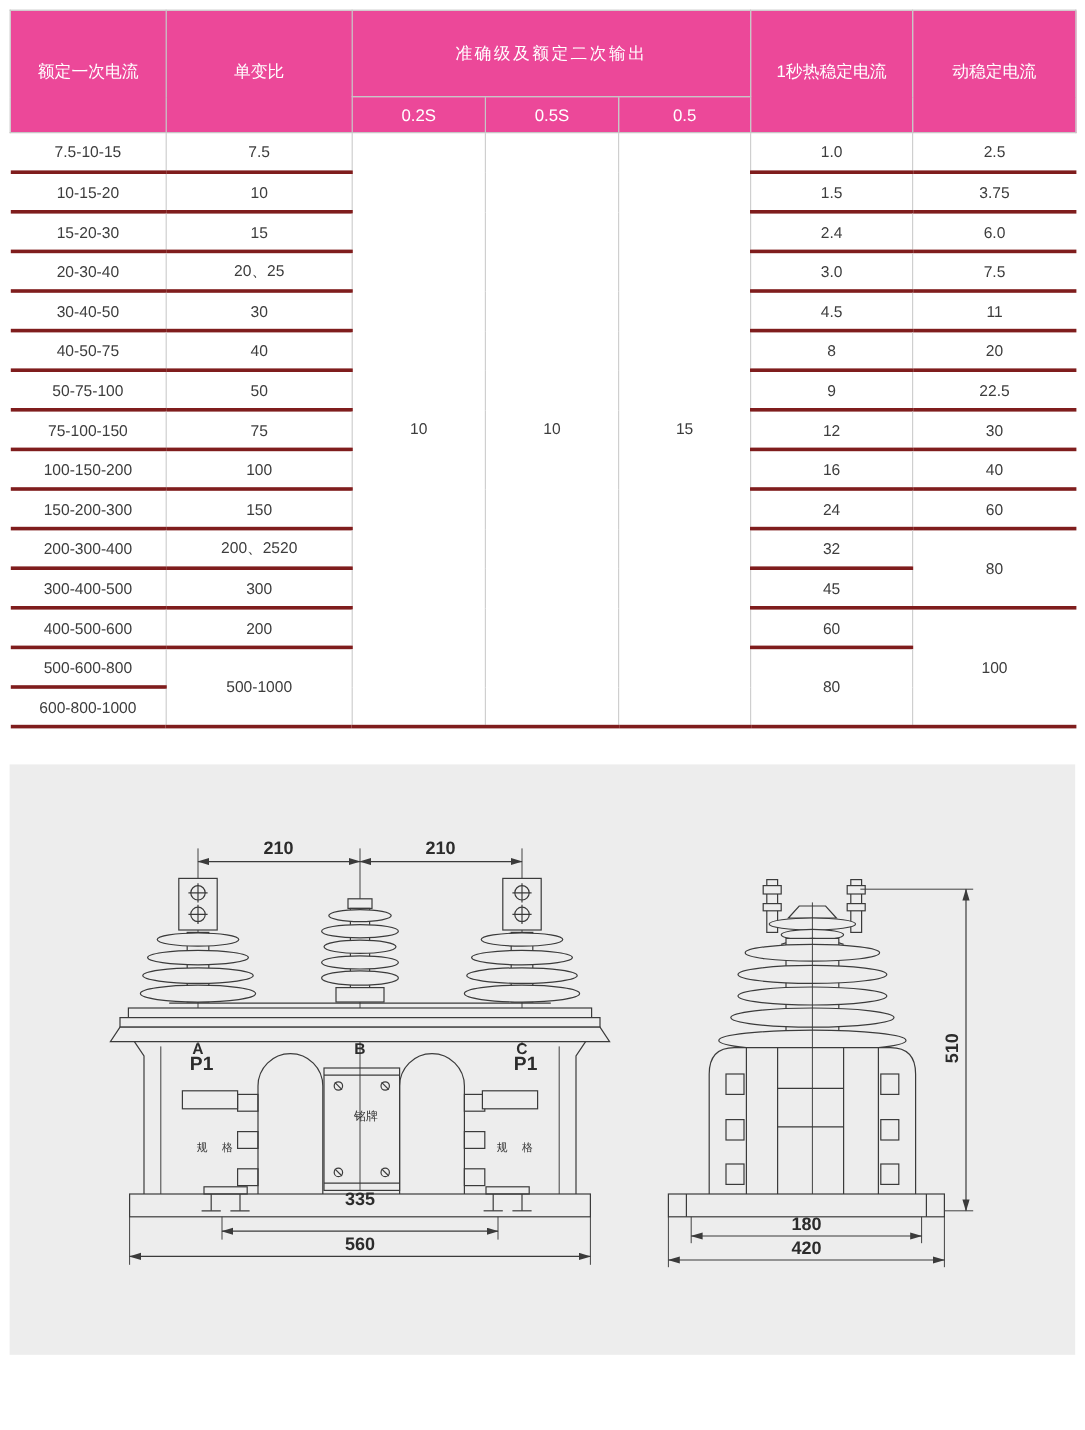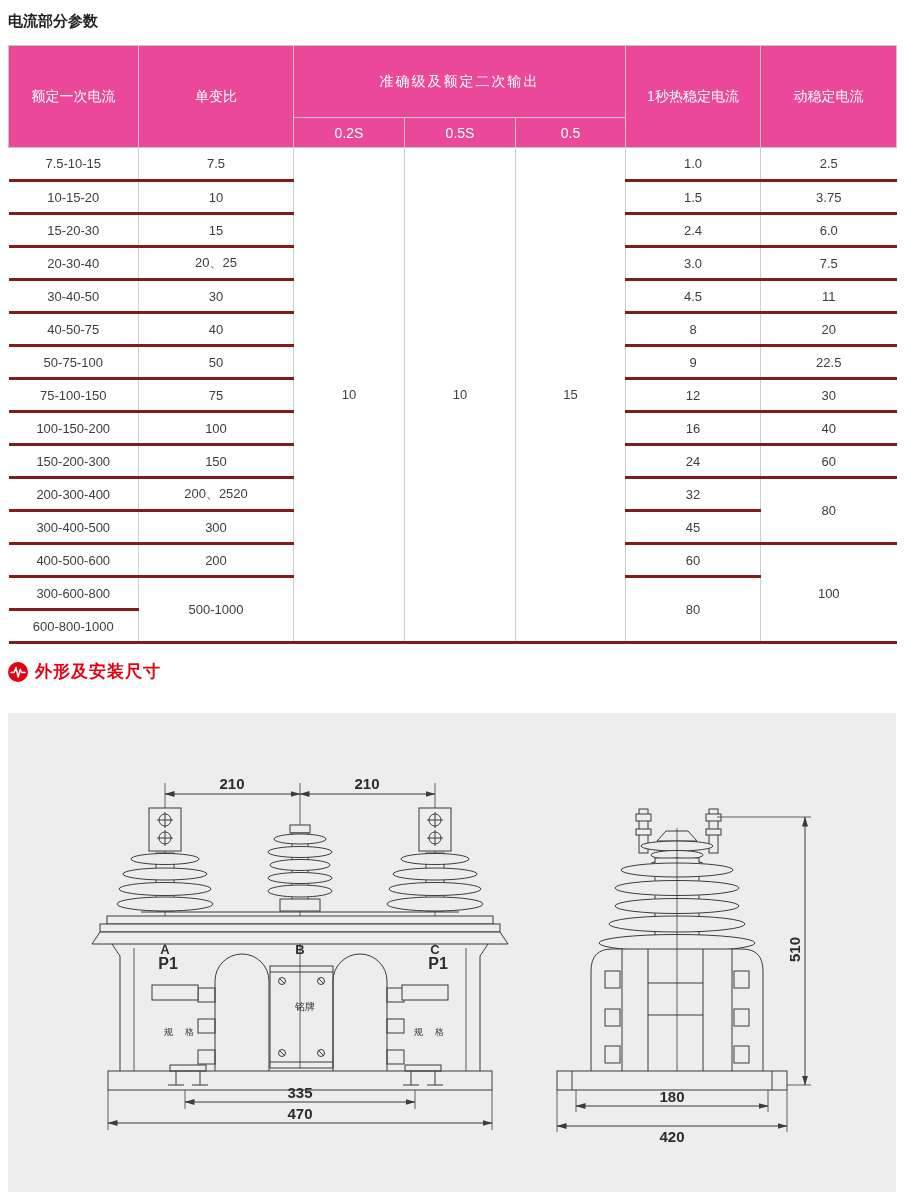--- a/index.html
+++ b/index.html
@@ -37,21 +37,20 @@
   .p1{font-size:16px;font-weight:700;}
   .spec{font-size:9px;line-height:15px;letter-spacing:12px;text-indent:12px;color:#333;margin-top:40px;}
   .nameplate{font-size:10px;line-height:1.25;word-break:break-all;width:13px;color:#333;}
   .rot{transform:rotate(-90deg);transform-origin:center center;}
 </style>
 </head>
 <body>
 
 <div class="page">
 
-  <div class="page-title">电流部分参数</div>
 
   <table class="params">
     <colgroup>
       <col style="width:130px">
         <col style="width:155px">
         <col style="width:111px">
       <col style="width:111px">
         <col style="width:110px">
         <col style="width:135px">
         <col style="width:136px">
@@ -145,37 +144,30 @@
         <td>300</td>
         <td>45</td>
       </tr>
       <tr>
         <td>400-500-600</td>
         <td>200</td>
         <td>60</td>
         <td rowspan="3">100</td>
       </tr>
       <tr>
-        <td>300-600-800</td>
+        <td>500-600-800</td>
         <td rowspan="2">500-1000</td>
         <td rowspan="2">80</td>
       </tr>
       <tr>
         <td>600-800-1000</td>
       </tr>
     </tbody>
   </table>
 
-  <div class="section-heading">
-    <svg width="20" height="20" viewBox="0 0 20 20">
-      <circle cx="10" cy="10" r="10" fill="#e60012"></circle>
-      <polyline points="3,10.5 6.2,10.5 8,5.5 10.2,15 12.2,7.5 13.6,10.5 17,10.5" fill="none" stroke="#ffffff" stroke-width="1.5" stroke-linejoin="round" stroke-linecap="round"></polyline>
-    </svg>
-    <span class="txt">外形及安装尺寸</span>
-  </div>
 
   <div class="drawing-panel">
     <svg width="888" height="492" viewBox="0 0 888 492">
       <defs>
         <marker id="ah" markerWidth="11" markerHeight="8" refX="9.5" refY="3" orient="auto-start-reverse" markerUnits="userSpaceOnUse">
           <path d="M0,0 L10,3 L0,6 Z" fill="#3b3b3b"></path>
         </marker>
       </defs>
 
       <g stroke="#3b3b3b" stroke-width="1" fill="none">
@@ -335,20 +327,20 @@
     <div class="lbl dim" style="left:189px;top:62px;width:70px;">210</div>
     <div class="lbl dim" style="left:324px;top:62px;width:70px;">210</div>
     <div class="lbl abc" style="left:147px;top:229px;width:20px;">A</div>
     <div class="lbl p1" style="left:146px;top:242px;width:28px;">P1</div>
     <div class="lbl abc" style="left:282px;top:229px;width:20px;">B</div>
     <div class="lbl abc" style="left:417px;top:229px;width:20px;">C</div>
     <div class="lbl p1" style="left:416px;top:242px;width:28px;">P1</div>
     <div class="lbl spec" style="left:144px;top:272px;width:46px;">规格</div>
     <div class="lbl spec" style="left:394px;top:272px;width:46px;">规格</div>
     <div class="lbl nameplate" style="left:287px;top:288px;text-align:center;">铭牌</div>
-    <div class="lbl dim" style="left:257px;top:371px;width:70px;">335</div>
-    <div class="lbl dim" style="left:257px;top:392px;width:70px;">470</div>
+    <div class="lbl dim" style="left:257px;top:354px;width:70px;">335</div>
+    <div class="lbl dim" style="left:257px;top:392px;width:70px;">560</div>
     <div class="lbl dim" style="left:634px;top:375px;width:60px;">180</div>
-    <div class="lbl dim" style="left:634px;top:395px;width:60px;margin-top:20px;">420</div>
+    <div class="lbl dim" style="left:634px;top:395px;width:60px;">420</div>
     <div class="lbl dim rot" style="left:764px;top:228px;width:44px;">510</div>
   </div>
 
 </div>
 
 </body></html>

